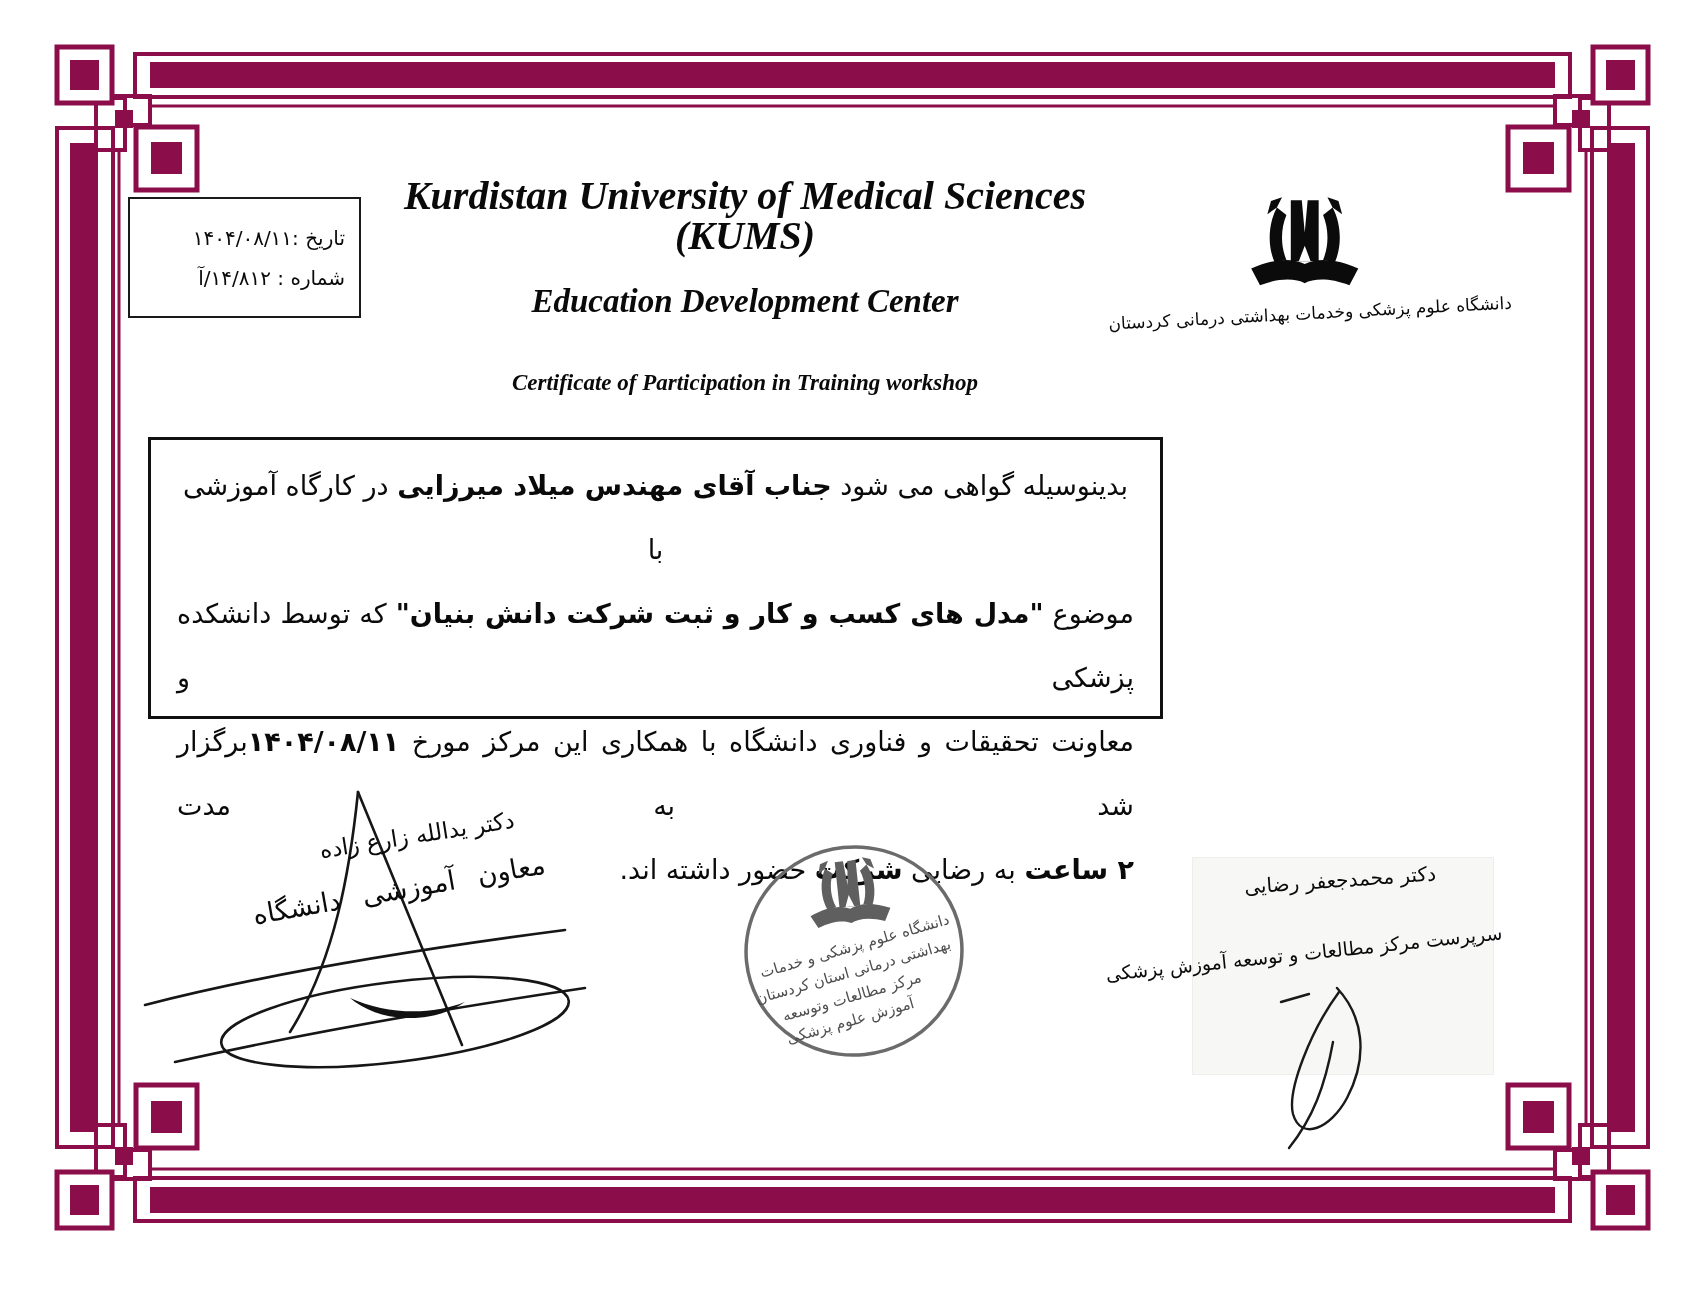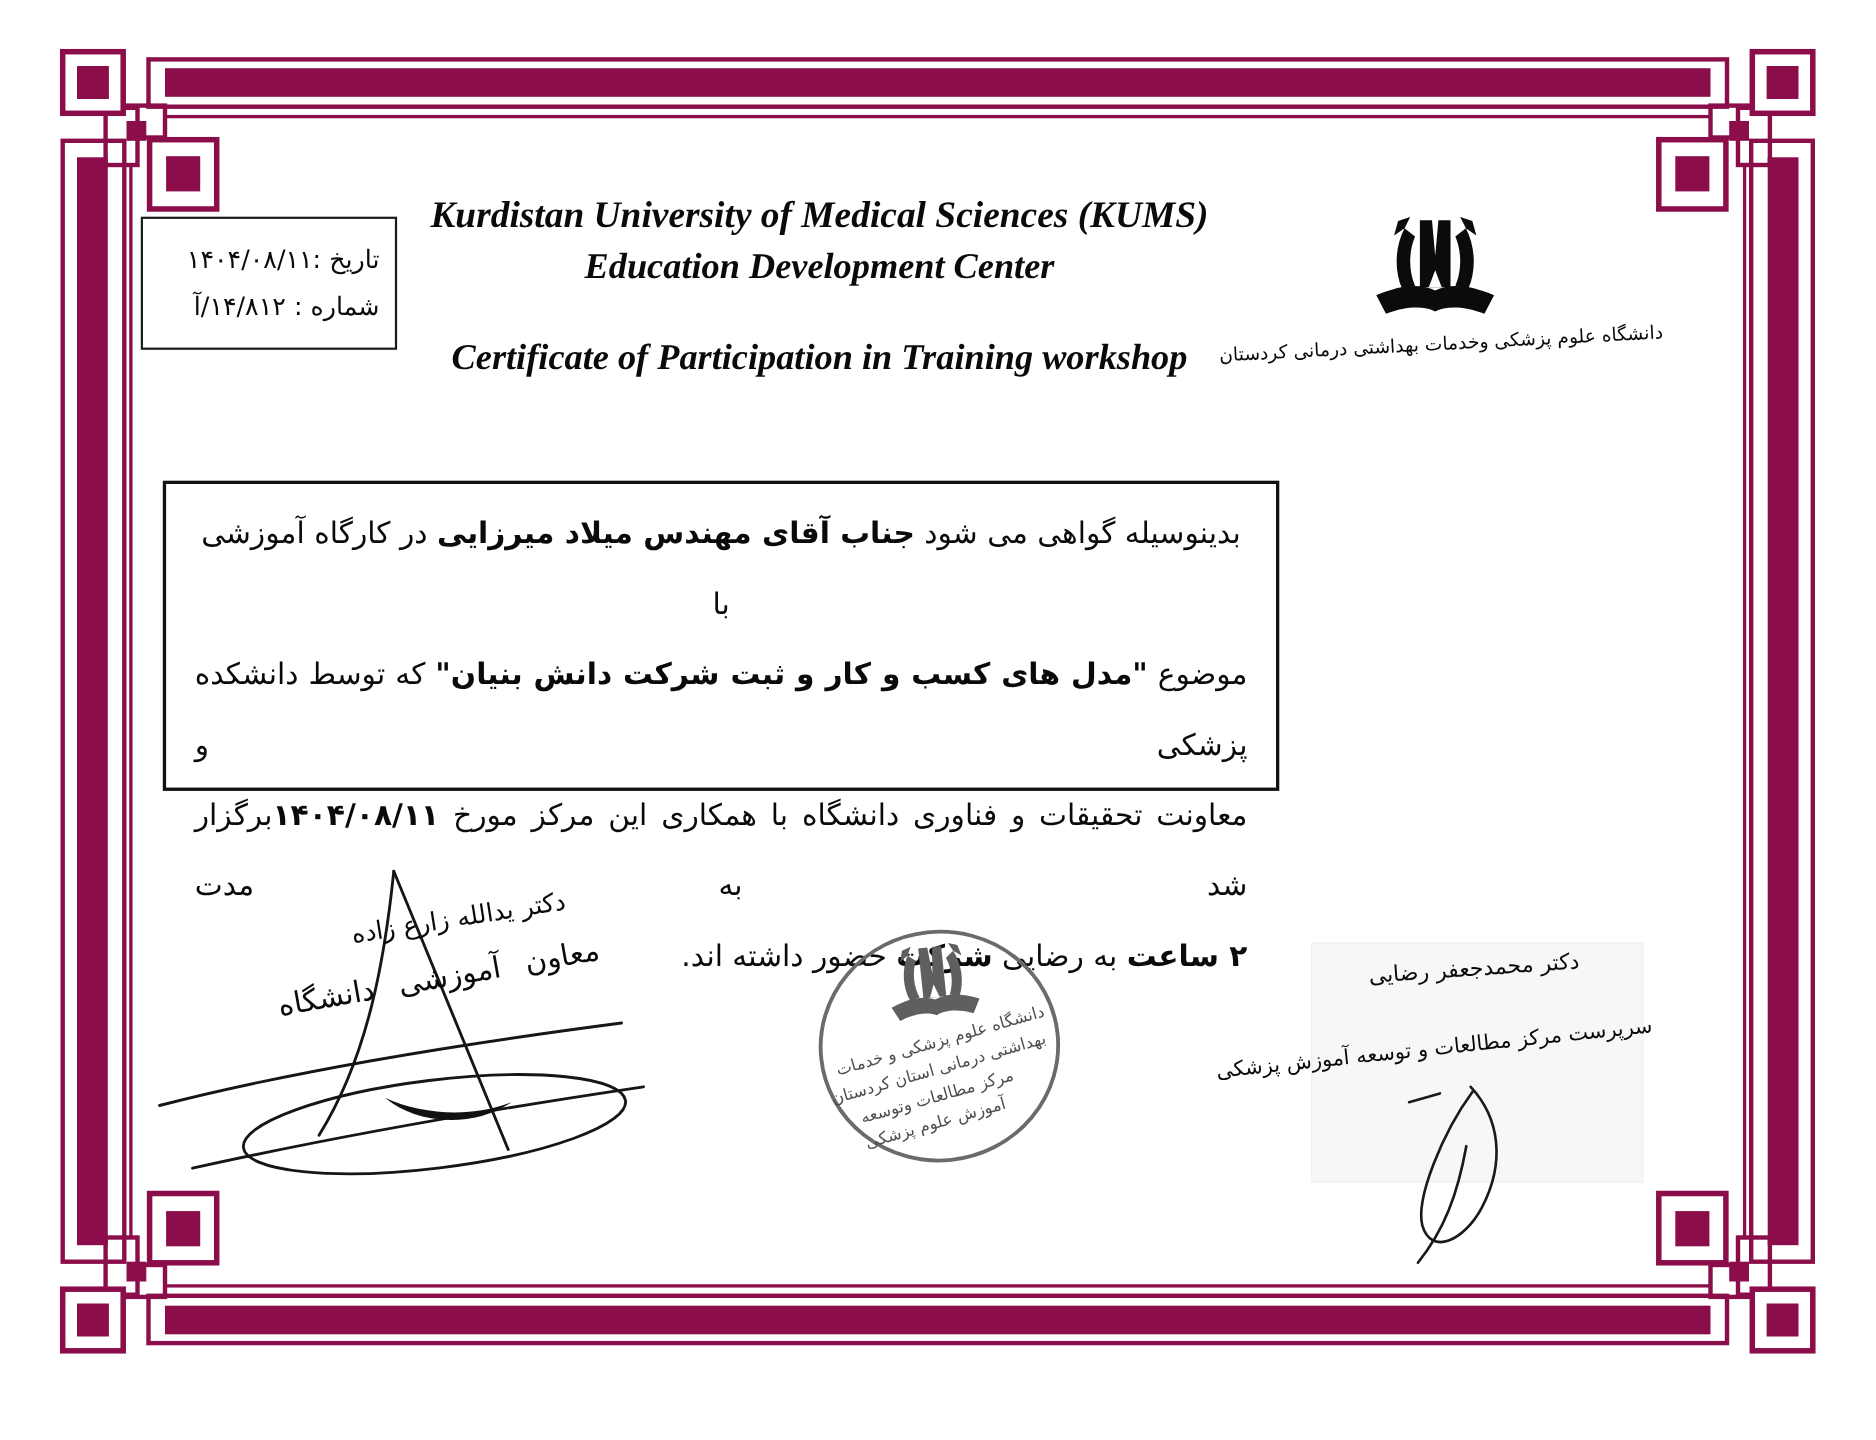--- a/index.html
+++ b/index.html
@@ -4,29 +4,29 @@
 <style>
   html,body{margin:0;padding:0;background:#ffffff;}
   .page{position:relative;width:1705px;height:1309px;background:#ffffff;overflow:hidden;
         font-family:"DejaVu Sans",sans-serif;color:#0a0a0a;}
   .frame-svg{position:absolute;left:0;top:0;width:1705px;height:1309px;}
 
   
   .date-box{position:absolute;left:128px;top:197px;width:233px;height:121px;
             border:2px solid #1a1a1a;box-sizing:border-box;direction:rtl;
             display:flex;flex-direction:column;justify-content:center;gap:16px;
-            padding:0 14px;font-size:23px;}
+            padding:0 14px;font-size:20px;}
   .date-box .ln{white-space:nowrap;letter-spacing:1.5px;}
 
   
   .title-block{position:absolute;left:330px;top:176px;width:830px;text-align:center;
                font-family:"Liberation Serif","DejaVu Serif",serif;font-style:italic;font-weight:bold;}
-  .title-block .t1{font-size:34px;line-height:40px;margin-bottom:7px;}
+  .title-block .t1{font-size:40px;line-height:40px;margin-bottom:25px;}
   .title-block .t2{font-size:33px;line-height:40px;margin-bottom:42px;}
-  .title-block .t3{font-size:33px;line-height:40px;}
+  .title-block .t3{font-size:23px;line-height:40px;}
 
   
   .logo-emblem{position:absolute;left:1245px;top:190px;width:118px;height:110px;}
   .logo-caption{position:absolute;left:1152px;top:302px;width:360px;text-align:center;
                 font-size:17px;transform:rotate(-3deg);direction:rtl;white-space:nowrap;}
 
   
   .main-box{position:absolute;left:148px;top:437px;width:1015px;height:282px;
             border:3px solid #111;box-sizing:border-box;direction:rtl;
             padding:14px 26px 0 26px;}

